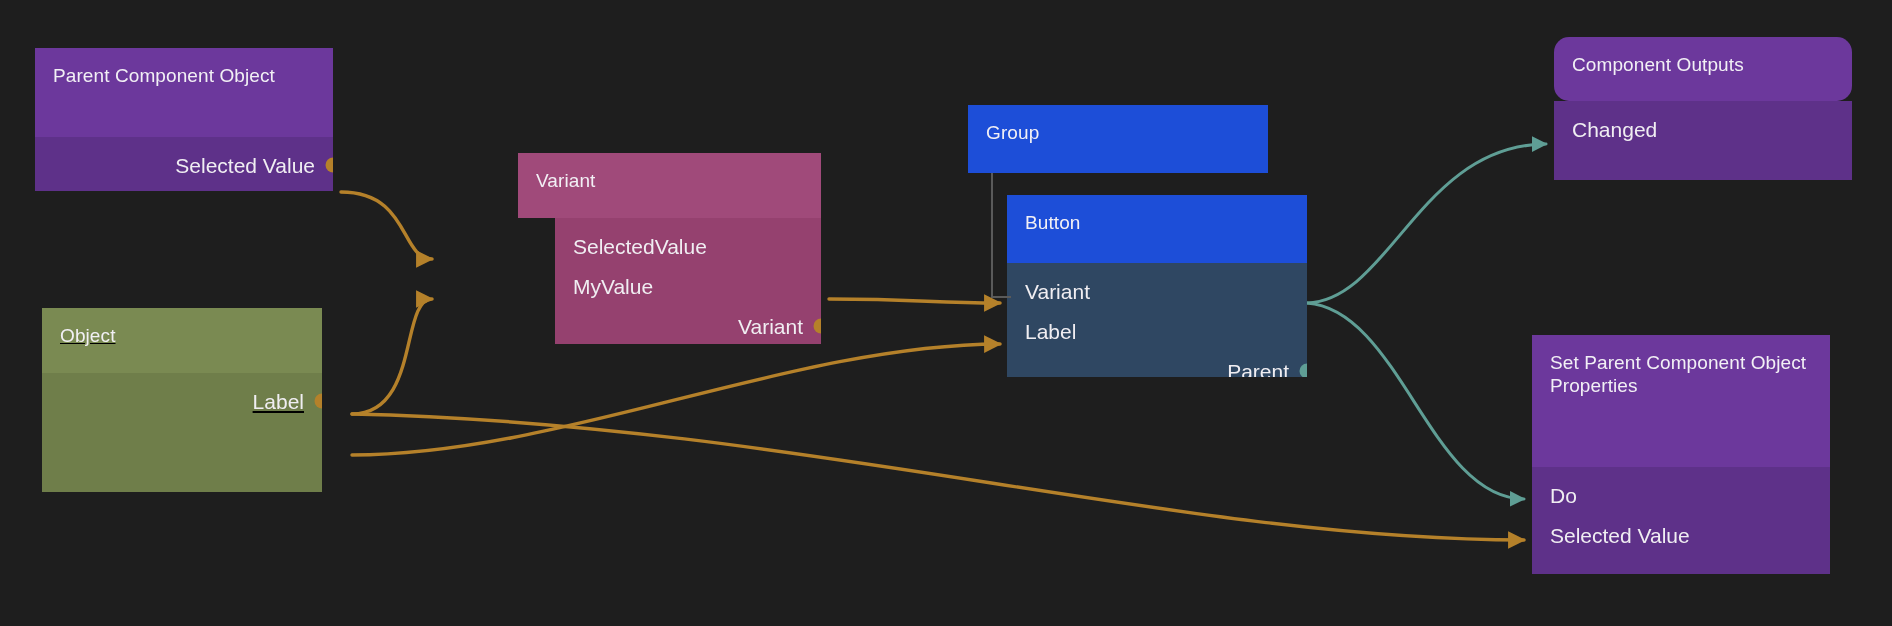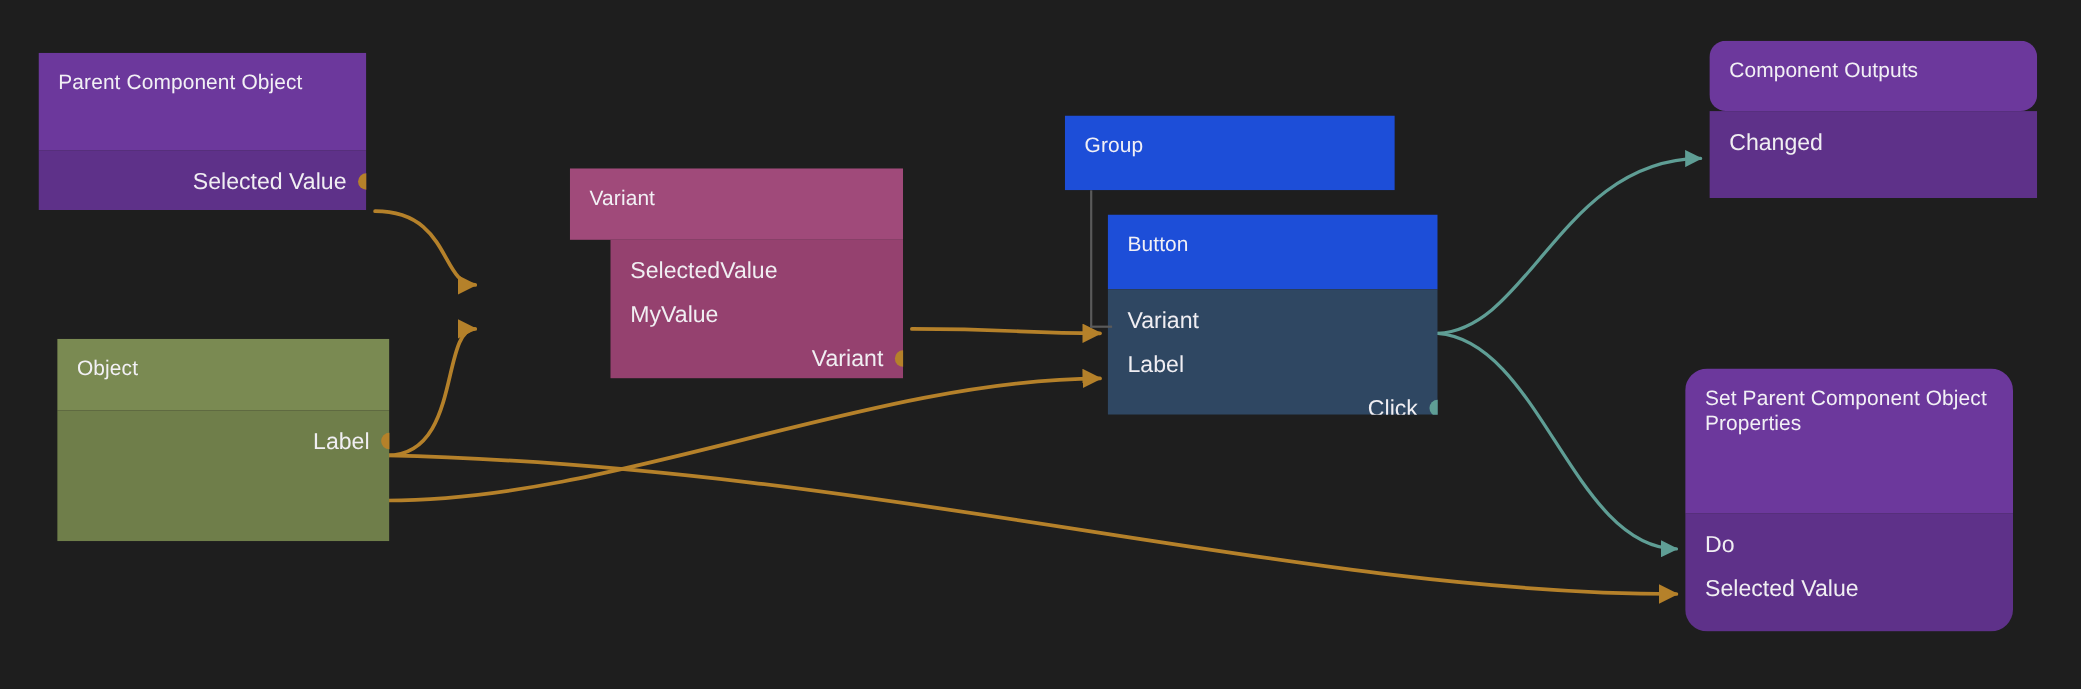--- a/index.html
+++ b/index.html
@@ -123,21 +123,21 @@
   <div id="nodes-root">
       <div class="node n-purple" style="left: 35px; top: 48px; width: 298px; height: 143px;">
         <div class="node-header" style="height: 89px;">Parent Component Object</div>
         <div class="node-body" style="height: 54px;">
           <div class="port-row out">
             <span class="port-label">Selected Value</span>
             <span class="port-dot right" style="background: rgb(181, 129, 42);"></span>
           </div>
         </div>
       </div>
-      <div class="node n-olive" style="left: 52px; top: 308px; width: 302px; height: 184px;">
+      <div class="node n-olive" style="left: 42px; top: 308px; width: 280px; height: 184px; text-decoration: underline;">
         <div class="node-header" style="height: 65px;">Object</div>
         <div class="node-body" style="height: 119px;">
           <div class="port-row out">
             <span class="port-label">Label</span>
             <span class="port-dot right" style="background: rgb(181, 129, 42);"></span>
           </div>
         </div>
       </div>
       <div class="node n-magenta" style="left: 518px; top: 153px; width: 303px; height: 191px;">
         <div class="node-header" style="height: 65px;">Variant</div>
@@ -160,34 +160,34 @@
       <div class="node n-blue" style="left: 1007px; top: 195px; width: 300px; height: 182px;">
         <div class="node-header" style="height: 68px;">Button</div>
         <div class="node-body" style="height: 114px;">
           <div class="port-row in">
             <span class="port-label">Variant</span>
           </div>
           <div class="port-row in">
             <span class="port-label">Label</span>
           </div>
           <div class="port-row out">
-            <span class="port-label">Click</span>
+            <span class="port-label">Parent</span>
             <span class="port-dot right" style="background: rgb(95, 158, 149);"></span>
           </div>
         </div>
       </div>
       <div class="node n-purple" style="left: 1554px; top: 37px; width: 298px; height: 143px;">
         <div class="node-header" style="height: 64px; border-radius: 15px;">Component Outputs</div>
         <div class="node-body" style="height: 79px;">
           <div class="port-row in">
             <span class="port-label">Changed</span>
           </div>
         </div>
       </div>
-      <div class="node n-purple" style="left: 1532px; top: 335px; width: 298px; height: 239px; border-radius: 20px;">
+      <div class="node n-purple" style="left: 1532px; top: 335px; width: 298px; height: 239px;">
         <div class="node-header" style="height: 132px;">Set Parent Component Object Properties</div>
         <div class="node-body" style="height: 107px;">
           <div class="port-row in">
             <span class="port-label">Do</span>
           </div>
           <div class="port-row in">
             <span class="port-label">Selected Value</span>
           </div>
         </div>
       </div>

